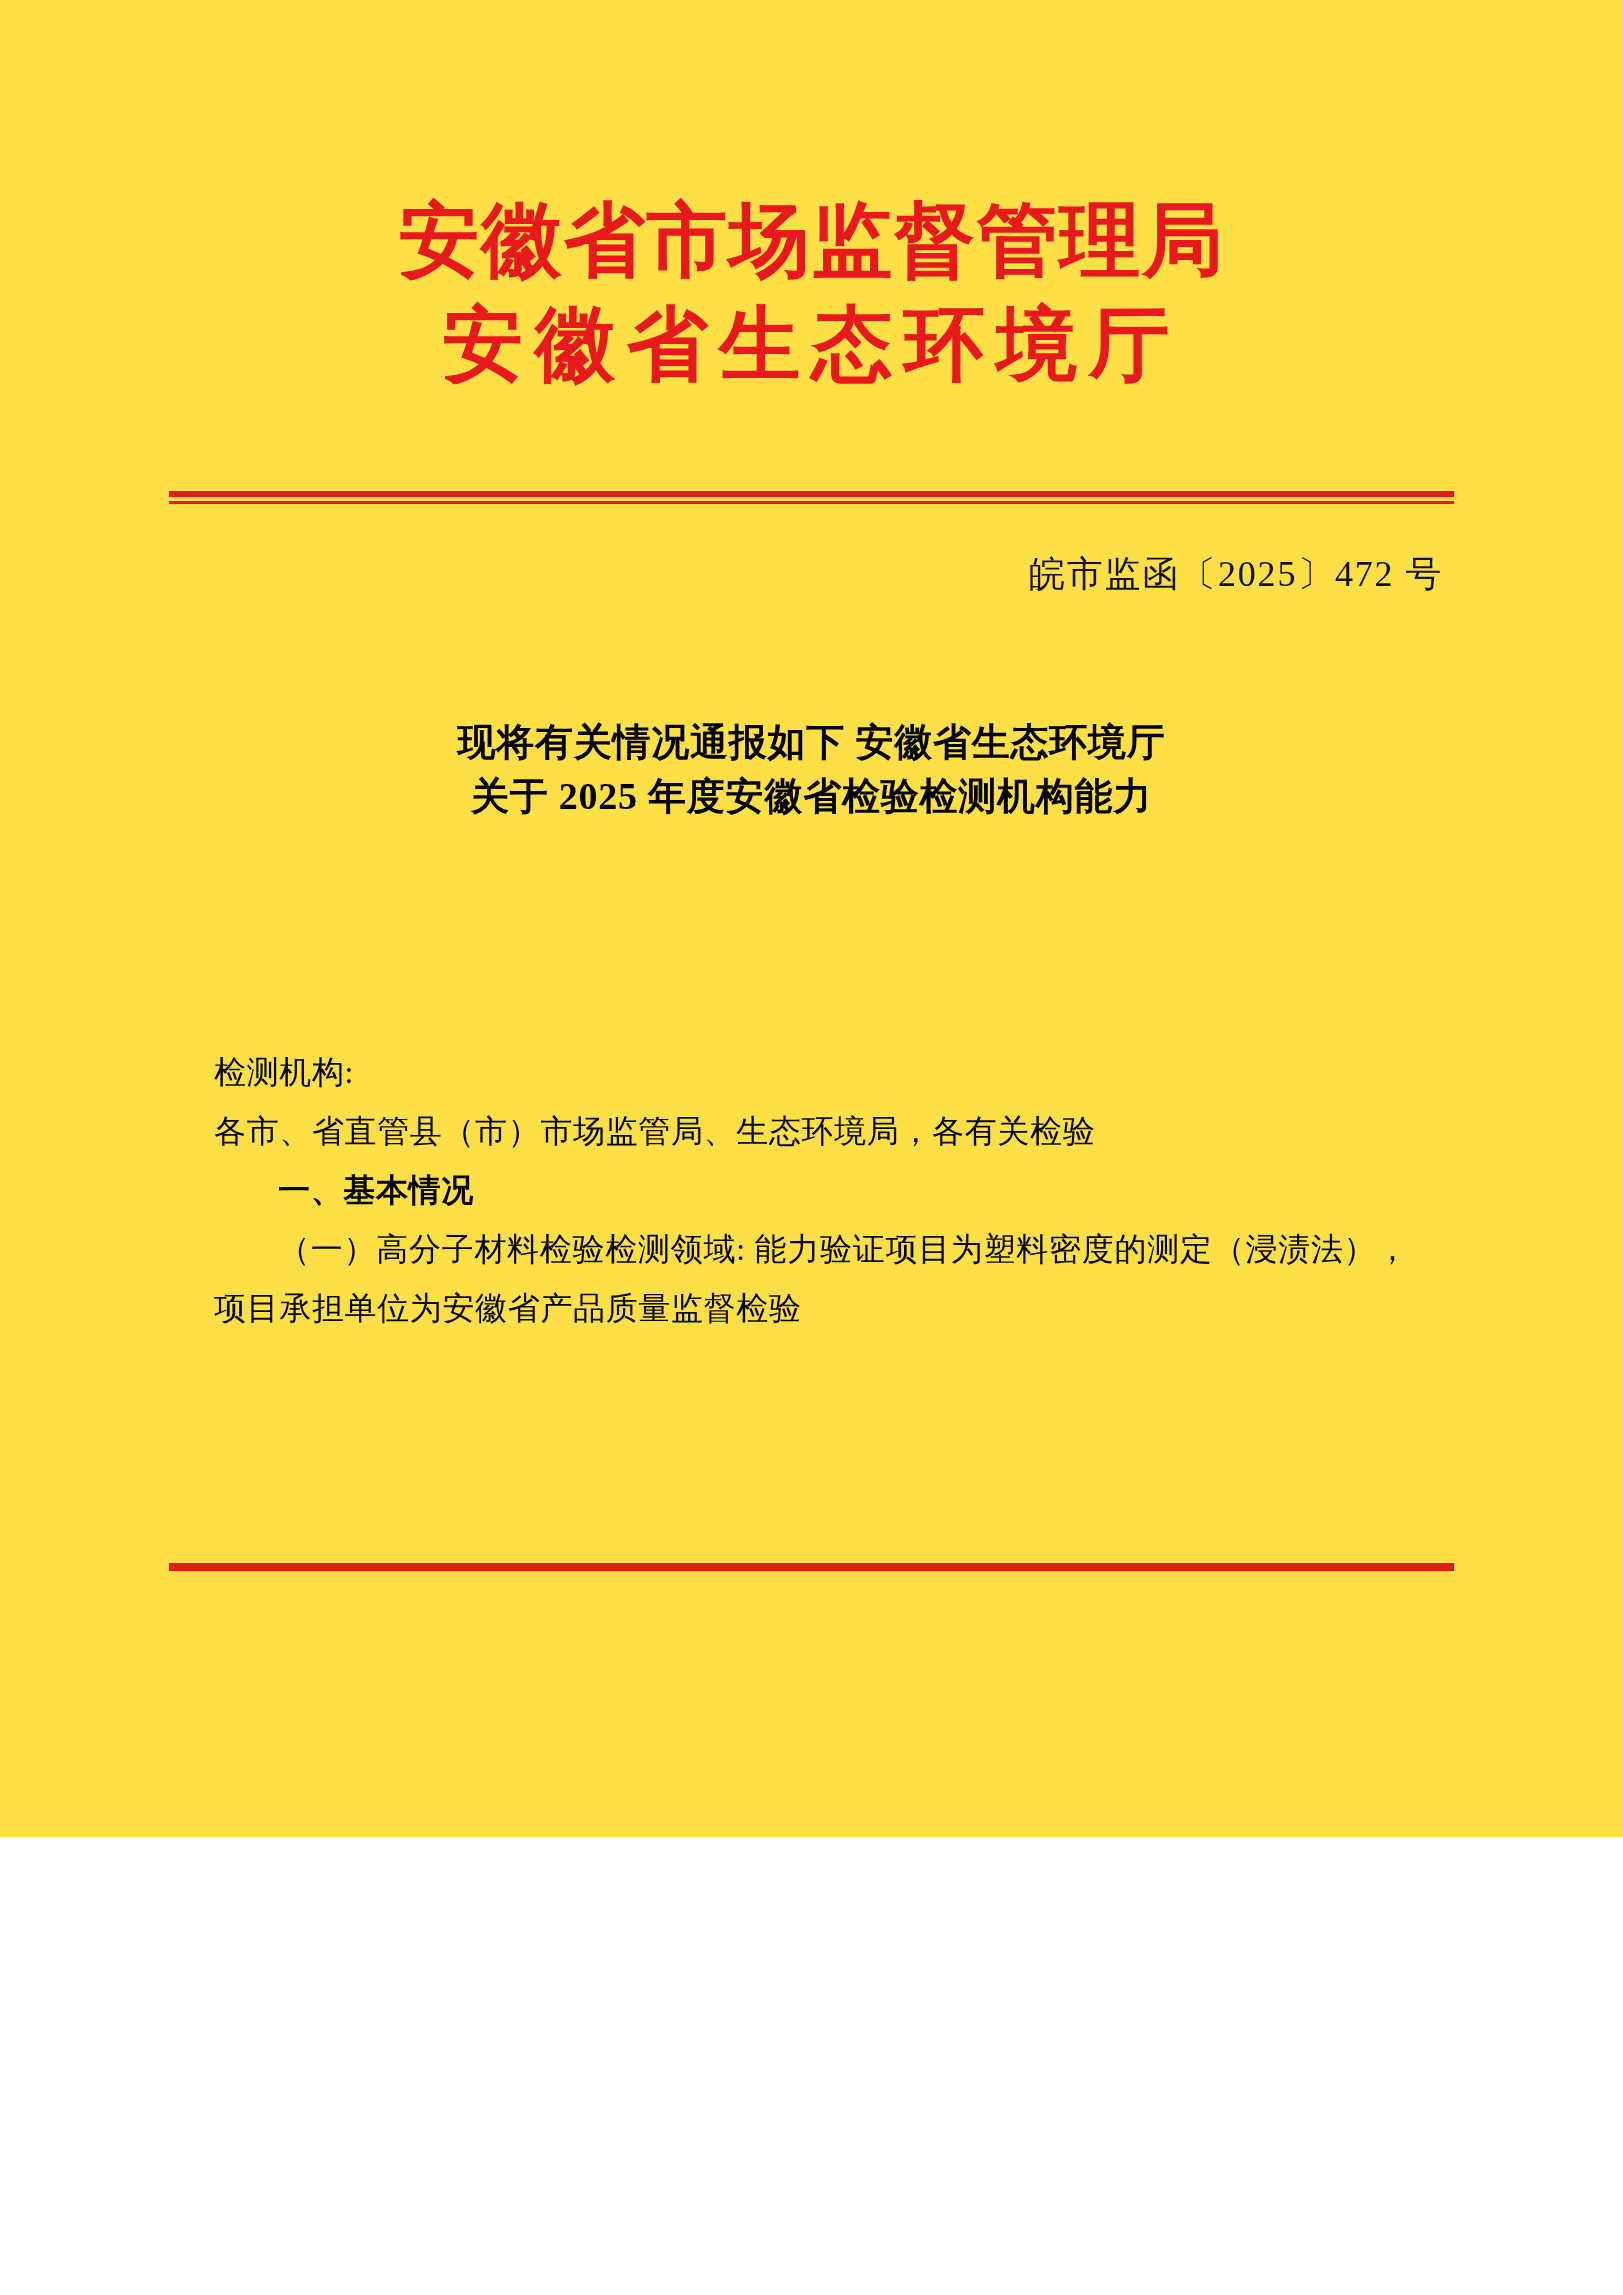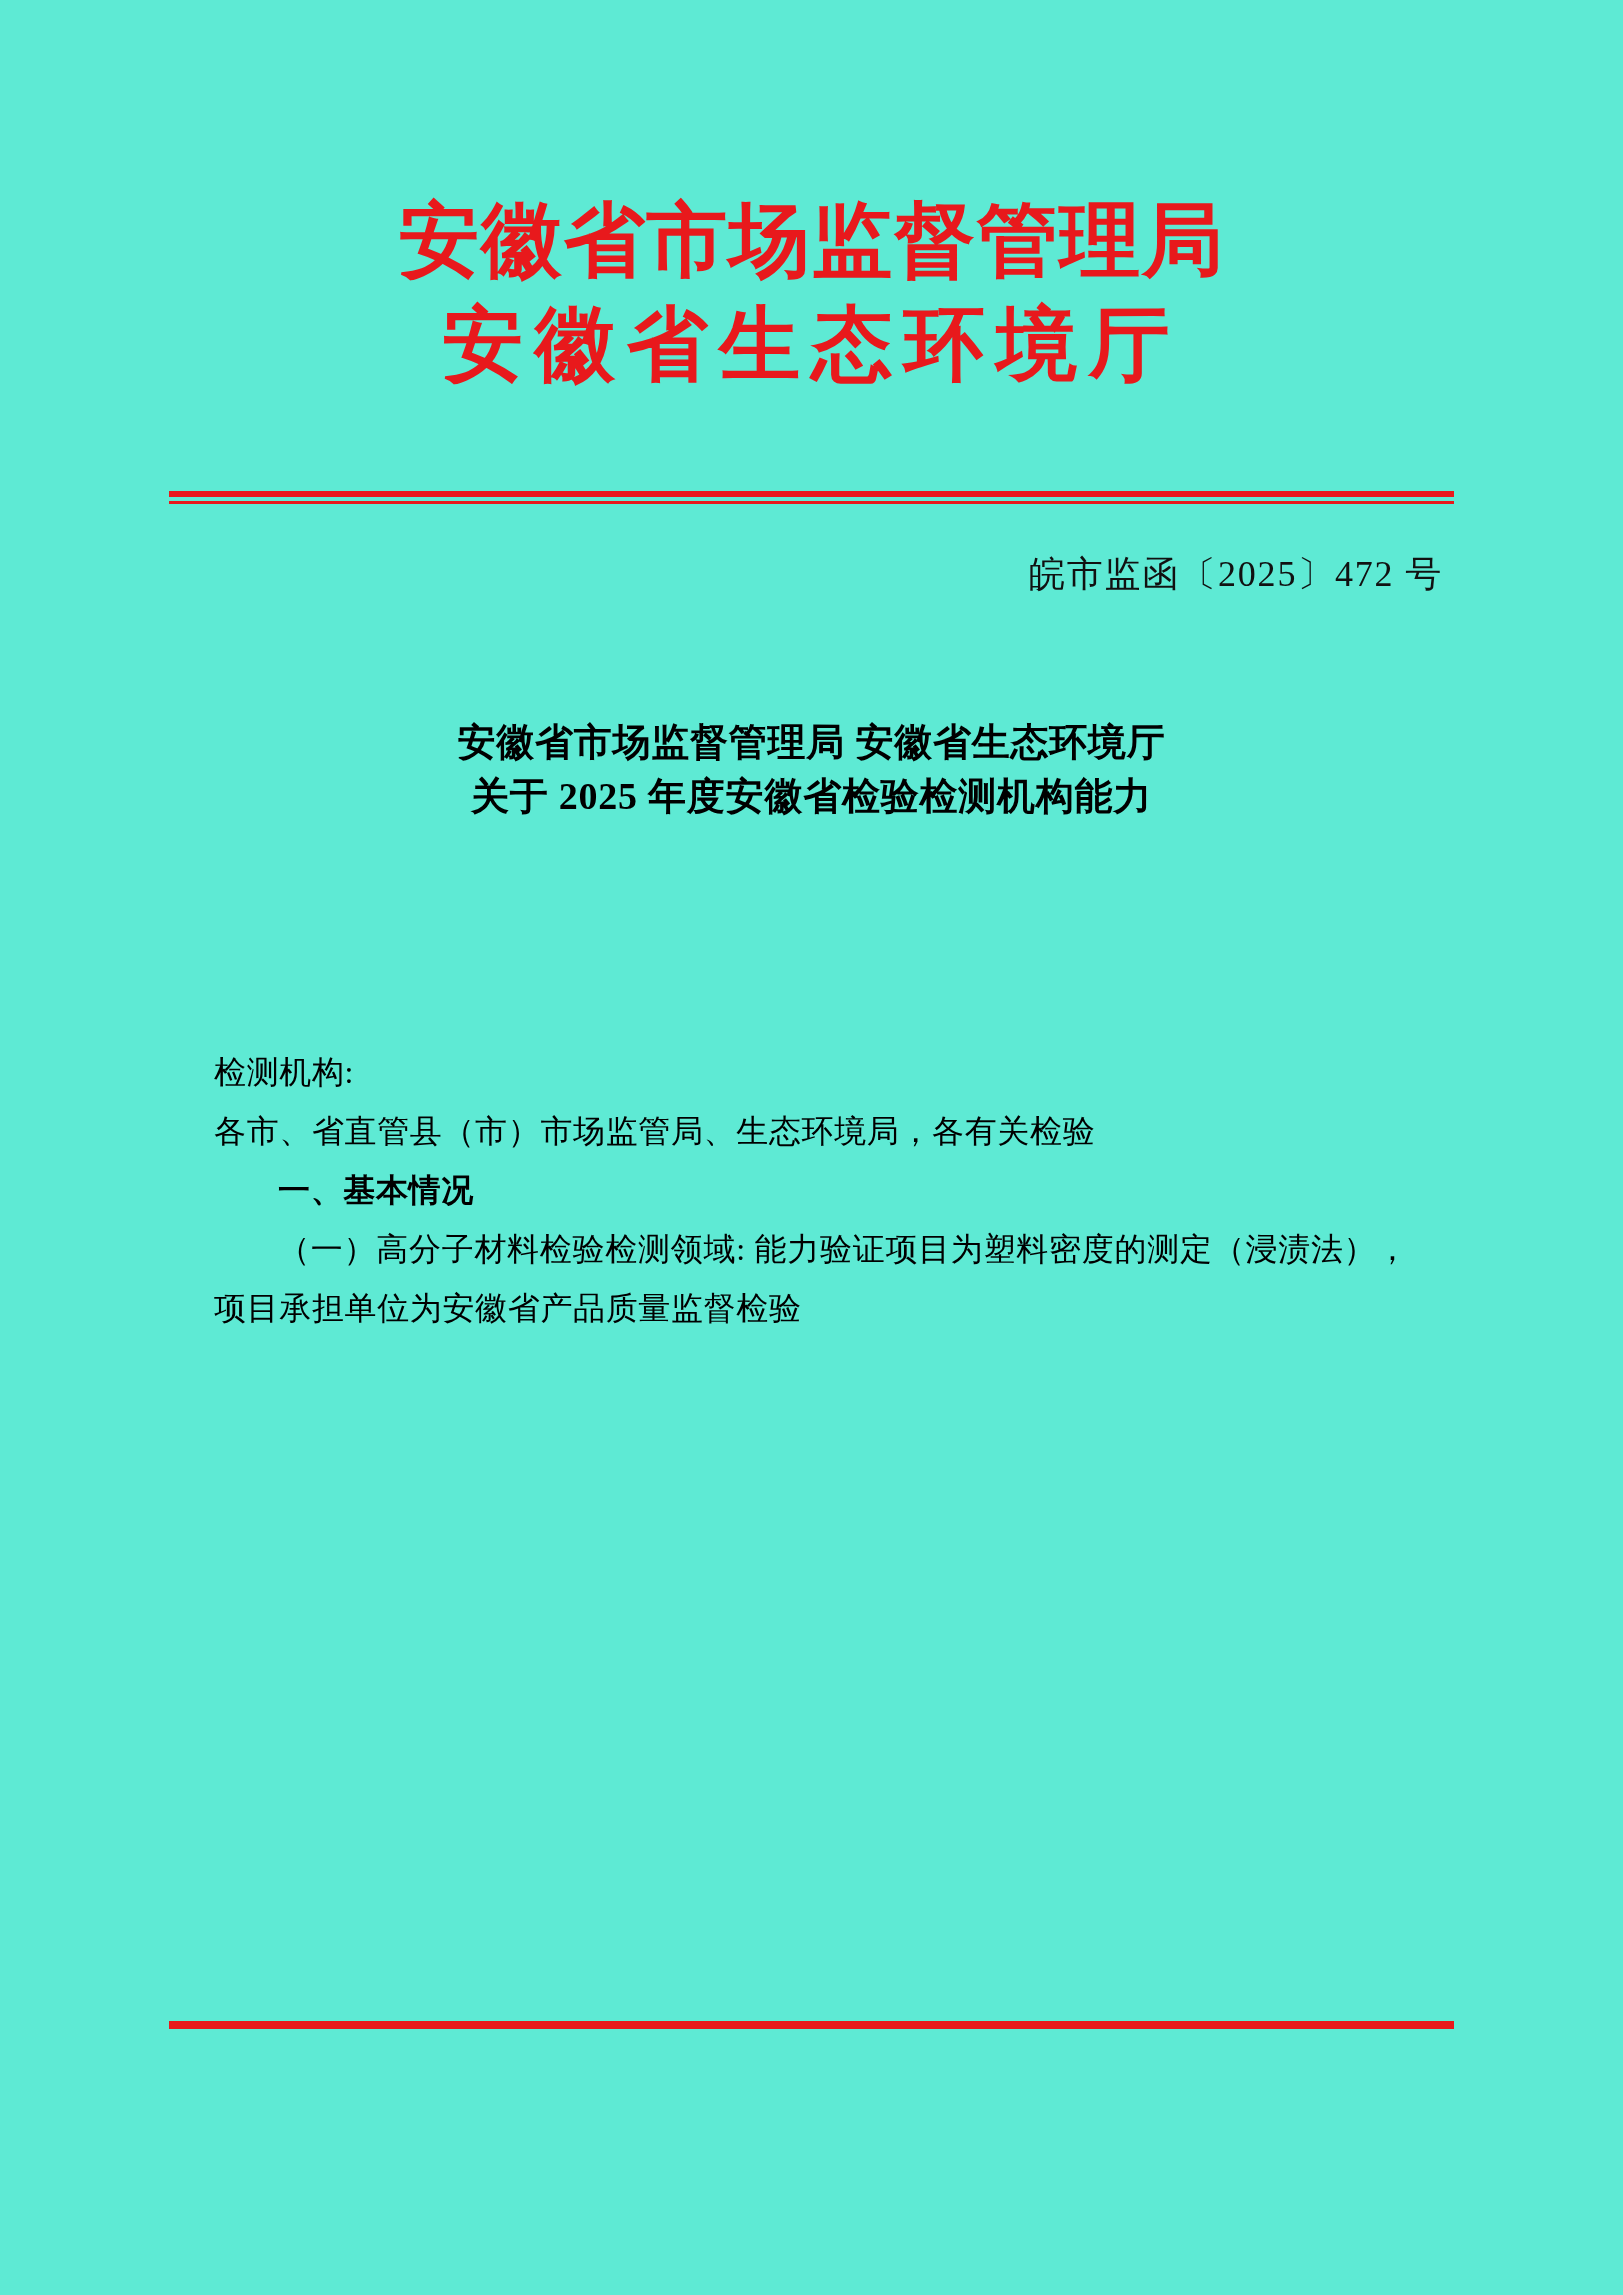--- a/index.html
+++ b/index.html
@@ -6,22 +6,22 @@
     margin: 0;
     padding: 0;
     background: #ffffff;
   }
   body {
     font-family: "Liberation Serif", "DejaVu Serif", serif;
   }
   .page {
     position: relative;
     width: 1623px;
-    height: 2295px;
-    background: #5eead4;
+    height: 1837px;
+    background: #fde047;
     box-sizing: border-box;
     overflow: hidden;
     text-decoration: underline;
   }
 
   
   .letterhead {
     position: absolute;
     left: 0;
     right: 0;
@@ -128,21 +128,21 @@
   </div>
 
   <div class="rule-wrap rule-top">
     <div class="rule-thick"></div>
     <div class="rule-thin"></div>
   </div>
 
   <div class="doc-number">皖市监函〔2025〕472 号</div>
 
   <div class="title-block">
-    <span class="tline">安徽省市场监督管理局 安徽省生态环境厅</span>
+    <span class="tline">现将有关情况通报如下 安徽省生态环境厅</span>
     <span class="tline">关于 2025 年度安徽省检验检测机构能力</span>
   </div>
 
   <div class="body-block">
     <p>检测机构:</p>
     <p>各市、省直管县（市）市场监管局、生态环境局，各有关检验</p>
     <p class="heading-bold">一、基本情况</p>
     <p class="indent2">（一）高分子材料检验检测领域: 能力验证项目为塑料密度的测定（浸渍法），项目承担单位为安徽省产品质量监督检验</p>
   </div>
 

